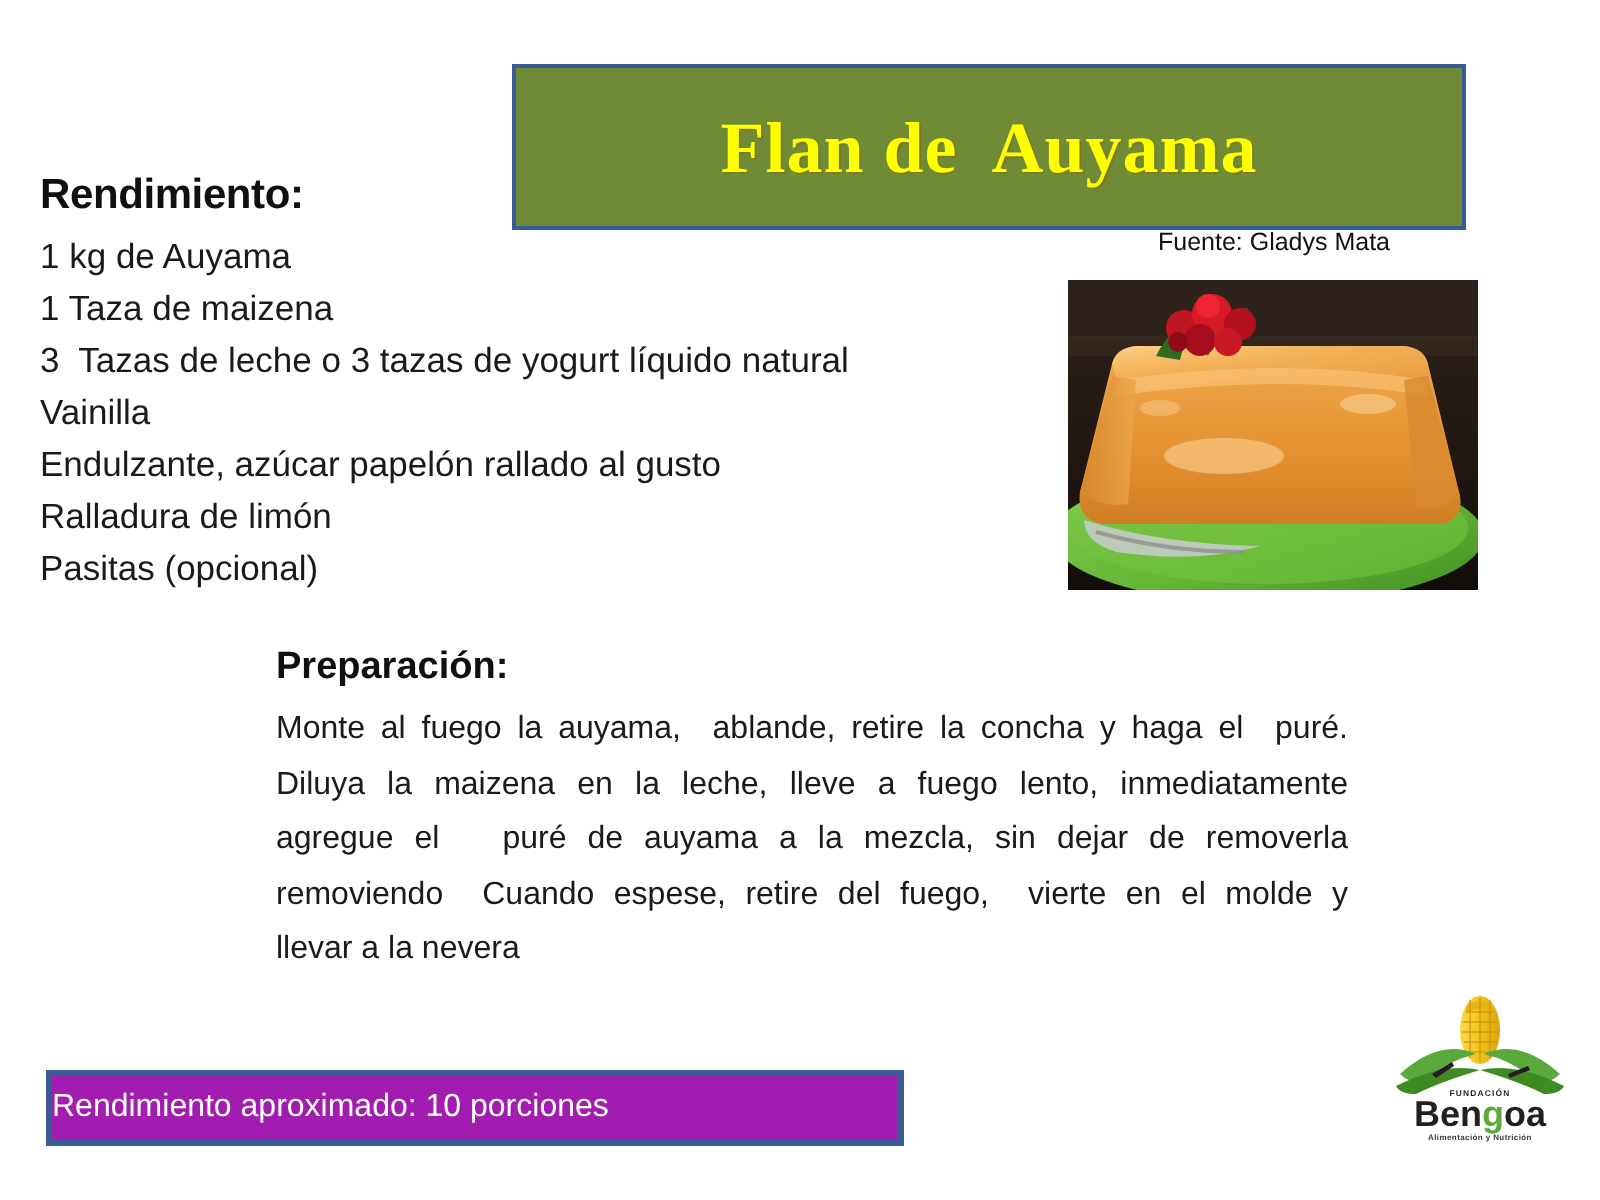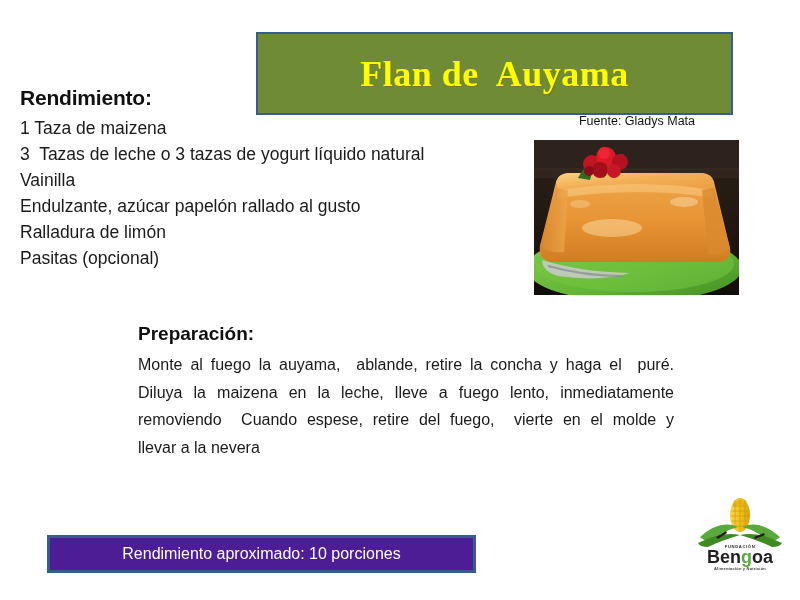--- a/index.html
+++ b/index.html
@@ -109,27 +109,26 @@
     text-align-last: left;
   }
 
   
   #yield-banner {
     position: absolute;
     left: 23px;
     top: 535px;
     width: 429px;
     height: 38px;
-    background: #4c1d95;
+    background: #a21caf;
     border: 3px solid #3a5a96;
     box-sizing: border-box;
     display: flex;
     align-items: center;
-    justify-content: center;
-    margin-left: 24px;
+    justify-content: flex-start;
   }
   #yield-text {
     font-size: 16px;
     color: #ffffff;
     white-space: pre;
   }
 
   
   #bengoa-logo {
     position: absolute;
@@ -142,20 +141,21 @@
 </style>
 </head>
 <body>
 
 <div id="title-banner">
   <span id="title-text">Flan de  Auyama</span>
 </div>
 
 <div id="ingredients-block">
   <div id="ingredients-heading">Rendimiento:</div>
+  <div class="ingredient-line">1 kg de Auyama</div>
   <div class="ingredient-line">1 Taza de maizena</div>
   <div class="ingredient-line">3  Tazas de leche o 3 tazas de yogurt líquido natural</div>
   <div class="ingredient-line">Vainilla</div>
   <div class="ingredient-line">Endulzante, azúcar papelón rallado al gusto</div>
   <div class="ingredient-line">Ralladura de limón</div>
   <div class="ingredient-line">Pasitas (opcional)</div>
 </div>
 
 <div id="photo-caption">Fuente: Gladys Mata</div>
 
@@ -218,20 +218,21 @@
       <circle cx="70" cy="13" r="6" fill="#ef2433"></circle>
       <circle cx="55" cy="31" r="5" fill="#8e0b18"></circle>
     </g>
   </svg>
 </div>
 
 <div id="prep-block">
   <div id="prep-heading">Preparación:</div>
   <div class="prep-line">Monte al fuego la auyama,  ablande, retire la concha y haga el  puré.</div>
   <div class="prep-line">Diluya la maizena en la leche, lleve a fuego lento, inmediatamente</div>
+  <div class="prep-line">agregue el   puré de auyama a la mezcla, sin dejar de removerla</div>
   <div class="prep-line">removiendo  Cuando espese, retire del fuego,  vierte en el molde y</div>
   <div class="prep-line last">llevar a la nevera</div>
 </div>
 
 <div id="yield-banner">
   <span id="yield-text">Rendimiento aproximado: 10 porciones</span>
 </div>
 
 <div id="bengoa-logo">
   <svg width="96" height="76" viewBox="0 0 96 76" xmlns="http://www.w3.org/2000/svg">

